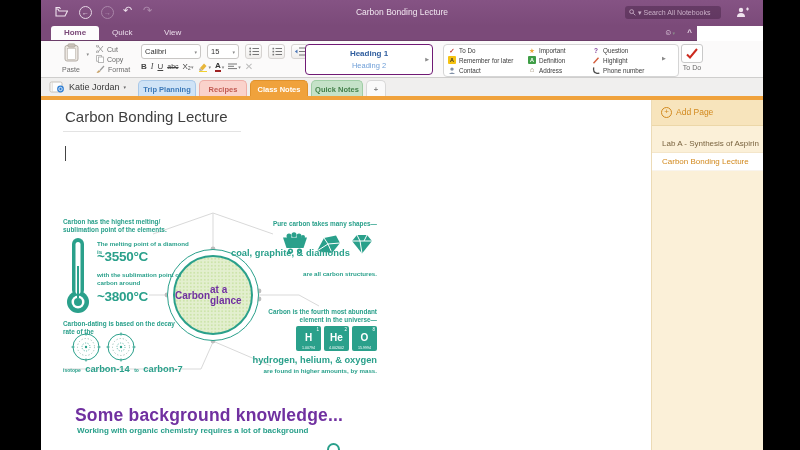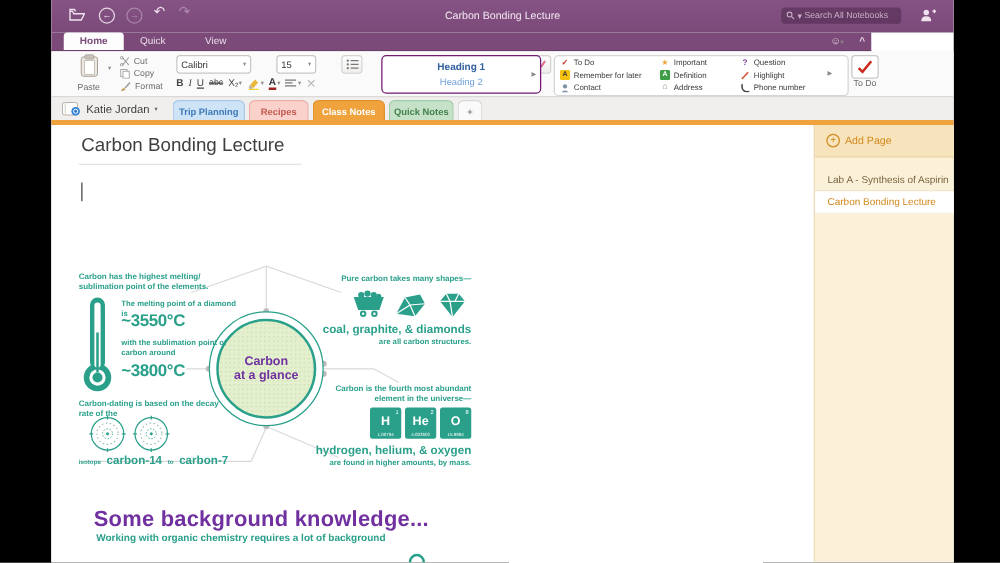--- a/index.html
+++ b/index.html
@@ -136,21 +136,21 @@
       </div>
       <div style="display:flex;align-items:center;gap:3px;height:10px;">
         <svg width="9" height="8" viewBox="0 0 9 8">
           <path d="M0.5 7.5 L3 5 L4.5 6.5 L2 8 Z" fill="#c9a36a"></path>
           <line x1="4" y1="5.5" x2="8" y2="1" stroke="#9a9a9a" stroke-width="1.2"></line>
         </svg>
         <span class="rlbl">Format</span>
       </div>
     </div>
 
-    <div class="abs" style="left:100px;top:3px;display:flex;gap:20px;align-items:center;">
+    <div class="abs" style="left:100px;top:3px;display:flex;gap:6px;align-items:center;">
       <div class="selbox" style="width:52px;">
         <span>Calibri</span>
         <span class="dd">▾</span>
       </div>
       <div class="selbox" style="width:24px;">
         <span>15</span>
         <span class="dd">▾</span>
       </div>
       <div class="rbtn" style="width:15px;height:13px;">
         <svg width="10" height="9" viewBox="0 0 10 9">
@@ -337,21 +337,21 @@
           <circle cx="152" cy="125" r="2.4"></circle>
             <circle cx="152" cy="133" r="2.4"></circle>
         </g>
       </svg>
 
       <div class="abs" style="left:106px;top:41px;width:92px;height:92px;border:1.5px solid var(--teal,#2aa08b);
            border-radius:50%;box-sizing:border-box;background:#fff;"></div>
       <div class="abs" style="left:112px;top:47px;width:80px;height:80px;border:2px solid var(--teal,#2aa08b);
            border-radius:50%;box-sizing:border-box;background:var(--green-fill,#e3efcf);
            background-image:radial-gradient(#cde4ab 0.7px,transparent 0.7px);background-size:3.5px 3.5px;
-           display:flex;flex-direction:column;align-items:center;justify-content:center;">
+           display:flex;align-items:center;justify-content:center;">
         <div style="font-size:10px;font-weight:bold;color:var(--info-purple,#7030a0);">Carbon</div>
         <div style="font-size:10px;font-weight:bold;color:var(--info-purple,#7030a0);">at a glance</div>
       </div>
 
       <div class="abs teal ih" style="left:2px;top:10px;width:122px;">Carbon has the highest melting/ sublimation point of the elements.</div>
       <svg class="abs" style="left:4px;top:28px;" width="26" height="78" viewBox="0 0 26 78">
         <rect x="7" y="2" width="12" height="58" rx="6" fill="#2aa08b"></rect>
         <circle cx="13" cy="66" r="11" fill="#2aa08b"></circle>
         <rect x="10.5" y="6" width="5" height="52" rx="2.5" fill="#fff"></rect>
         <circle cx="13" cy="66" r="6.5" fill="#fff"></circle>
@@ -402,21 +402,21 @@
         </svg>
         <svg width="27" height="21" viewBox="0 0 27 21">
           <path d="M2 17 L9 4 L21 1.5 L25 9 L17 19 Z" fill="#2aa08b"></path>
           <path d="M9 4 L13 10 L2 17 M13 10 L17 19 M13 10 L25 9" stroke="#fff" stroke-width="1" fill="none"></path>
         </svg>
         <svg width="30" height="22" viewBox="0 0 30 22">
           <path d="M5 8 L10 2 L20 2 L25 8 L15 20.5 Z" fill="#2aa08b"></path>
           <path d="M5 8 L25 8 M10 2 L13 8 L15 20.5 M20 2 L17 8" stroke="#fff" stroke-width="1" fill="none"></path>
         </svg>
       </div>
-      <div class="abs teal cap" style="left:170px;top:50px;width:146px;text-align:right;">coal, graphite, &amp; diamonds</div>
+      <div class="abs teal cap" style="left:170px;top:40px;width:146px;">coal, graphite, &amp; diamonds</div>
       <div class="abs teal sub" style="left:190px;top:62px;width:126px;text-align:right;">are all carbon structures.</div>
 
       <div class="abs teal ih" style="left:186px;top:100px;width:130px;text-align:right;">Carbon is the fourth most abundant element in the universe—</div>
       <div class="abs" style="left:186px;top:118px;width:130px;display:flex;justify-content:flex-end;gap:3px;">
         <div class="tile">
           <div class="num">1</div>
           <div class="sym">H</div>
           <div class="mass">1.00794</div>
         </div>
         <div class="tile">

